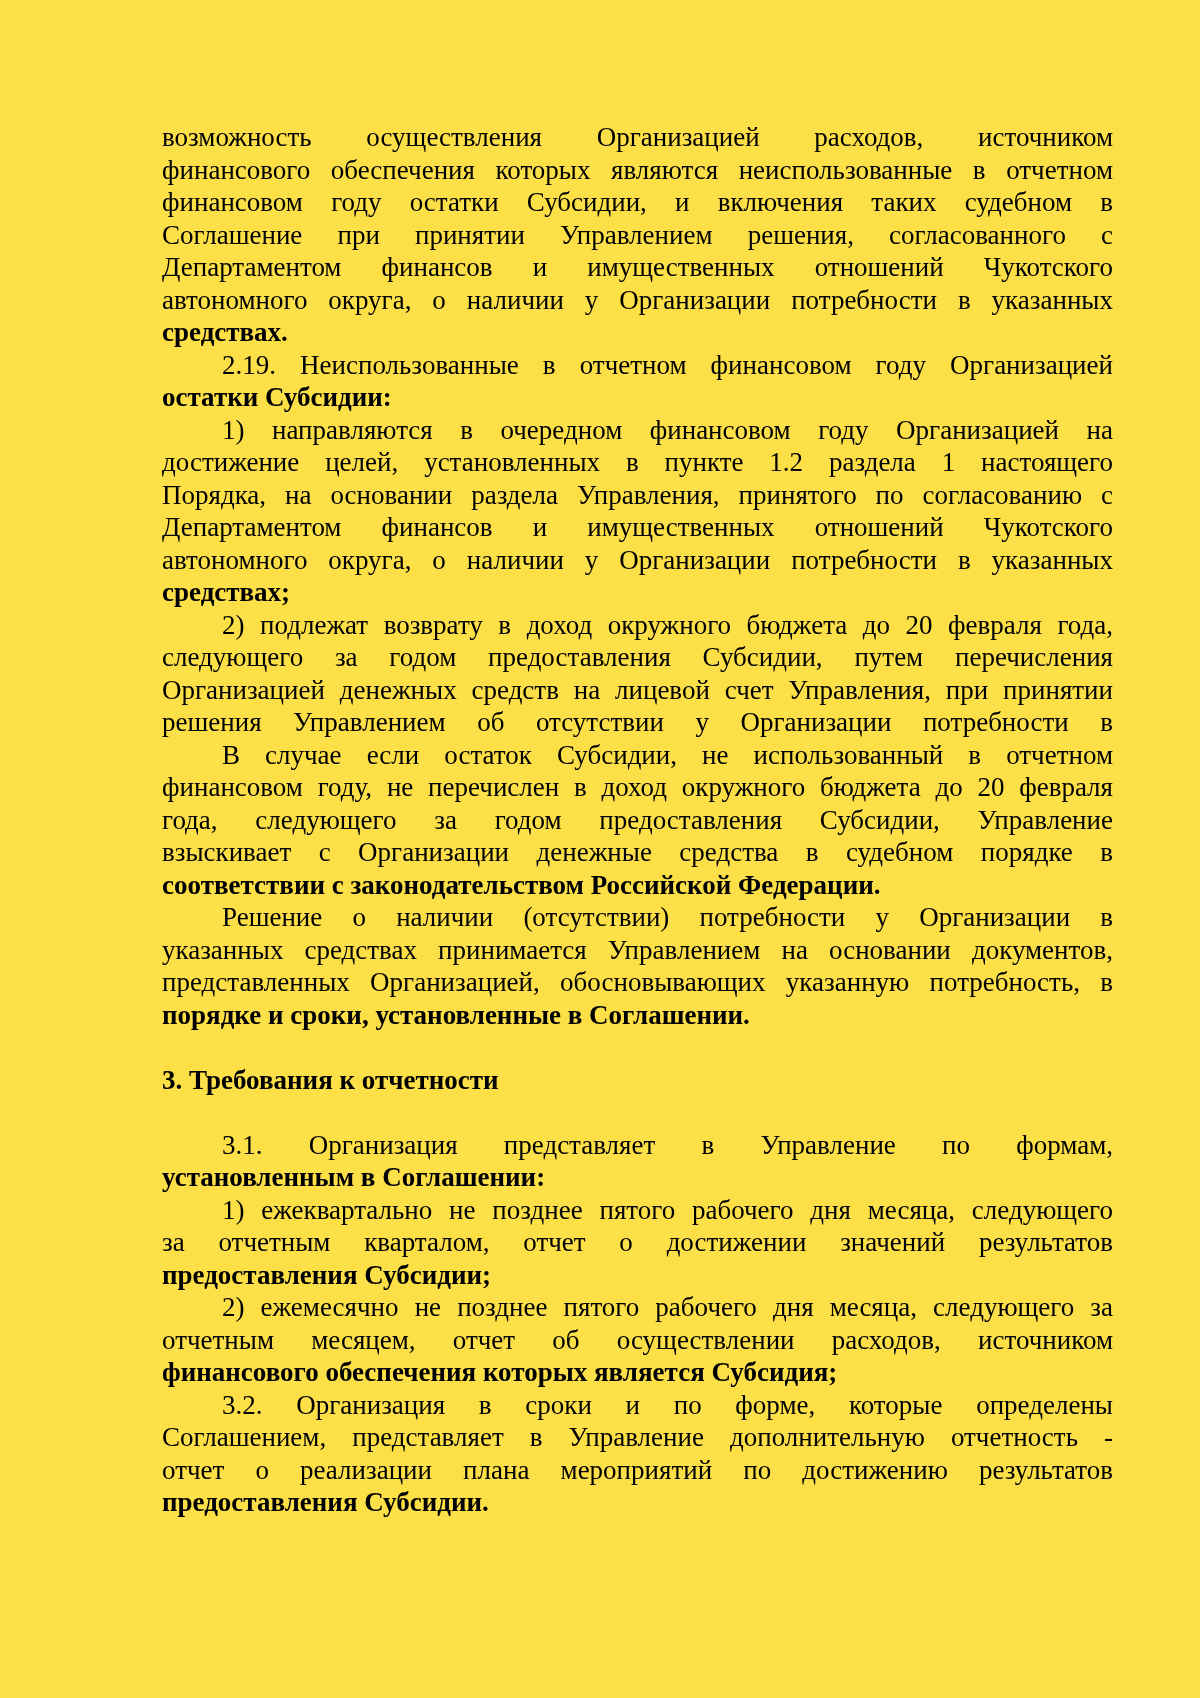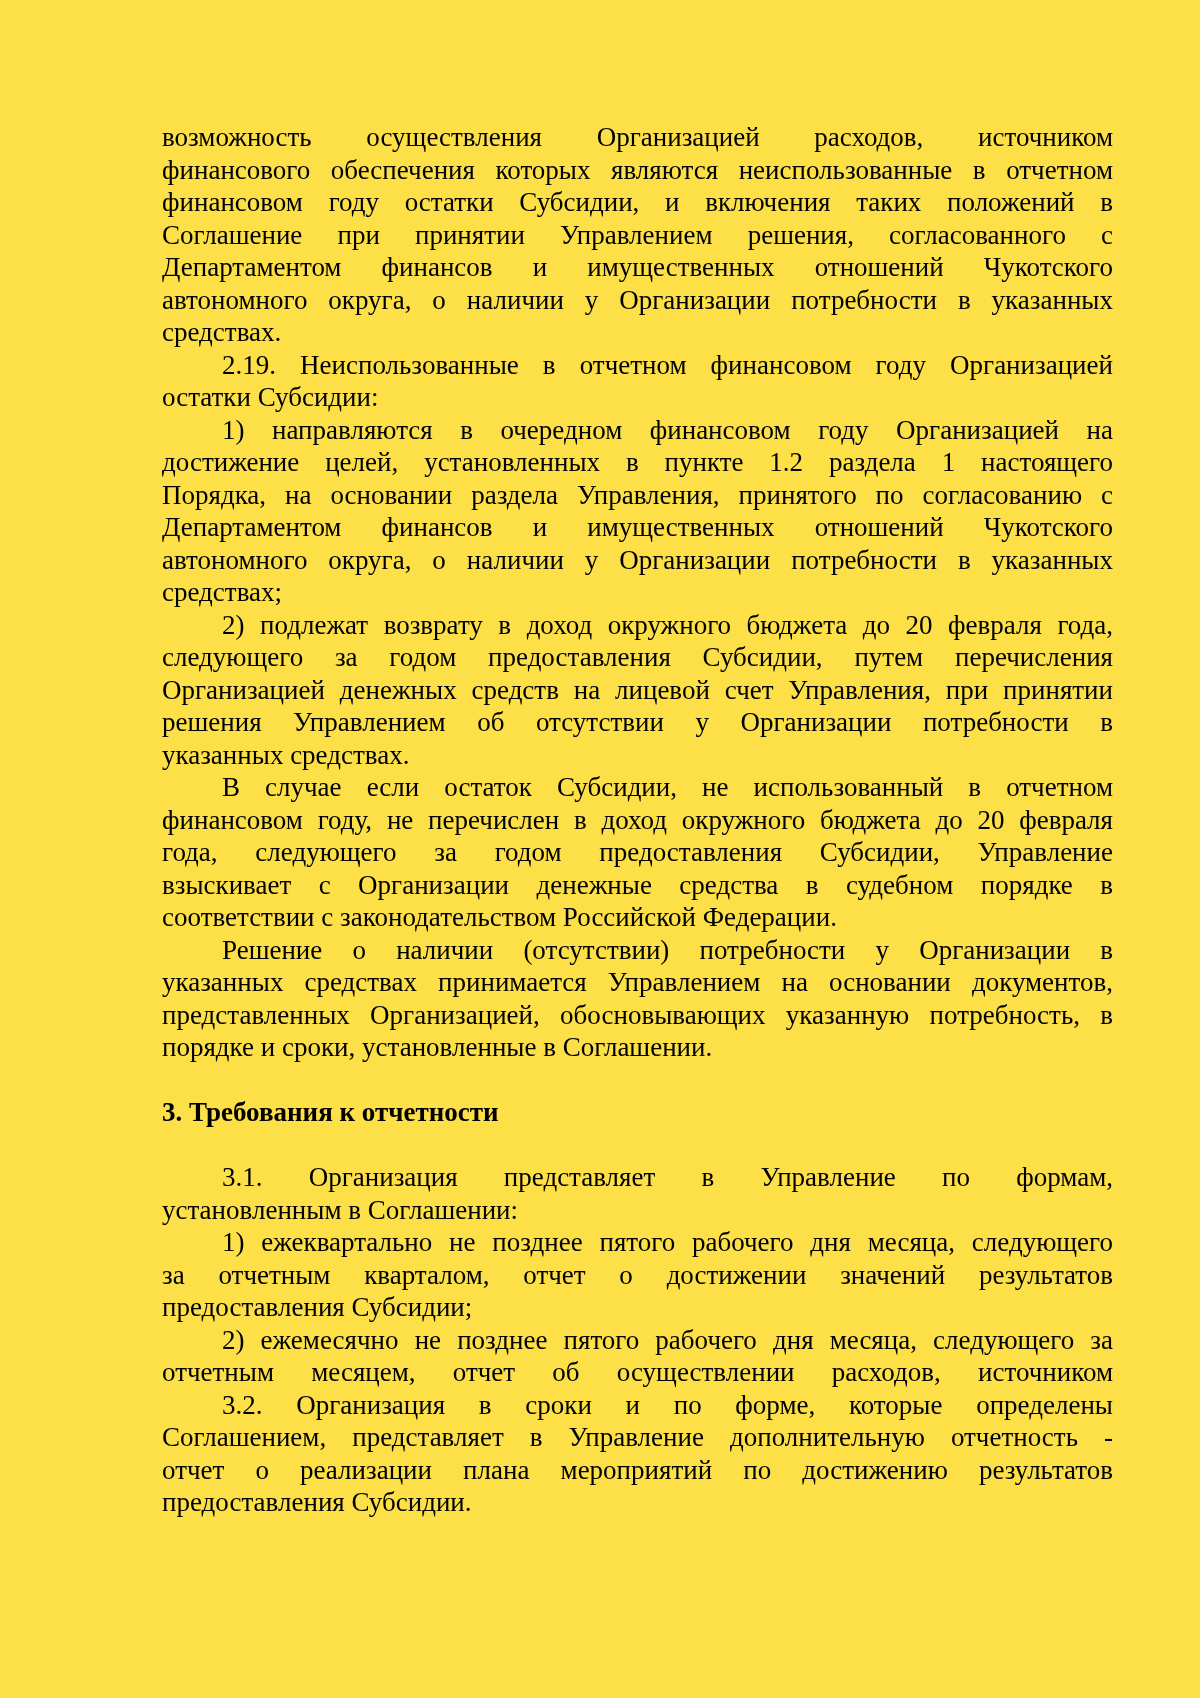--- a/index.html
+++ b/index.html
@@ -22,39 +22,40 @@
   }
   .ln {
     height: 32.5px;
     overflow: hidden;
     text-align: justify;
     text-align-last: justify;
   }
   .ln.last {
     text-align: center;
     text-align-last: left;
+    font-weight: bold;
   }
   .ln.ind { text-indent: 60px; }
   .spacer { height: 32.5px; }
   .heading {
     height: 32.5px;
     font-weight: bold;
     text-align: left;
   }
 </style>
 </head>
 <body>
 
 <div class="page">
   <div class="doc">
 
     <div class="para">
       <div class="ln">возможность осуществления Организацией расходов, источником</div>
       <div class="ln">финансового обеспечения которых являются неиспользованные в отчетном</div>
-      <div class="ln">финансовом году остатки Субсидии, и включения таких положений в</div>
+      <div class="ln">финансовом году остатки Субсидии, и включения таких судебном в</div>
       <div class="ln">Соглашение при принятии Управлением решения, согласованного с</div>
       <div class="ln">Департаментом финансов и имущественных отношений Чукотского</div>
       <div class="ln">автономного округа, о наличии у Организации потребности в указанных</div>
       <div class="ln last">средствах.</div>
     </div>
 
     <div class="para">
       <div class="ln ind">2.19. Неиспользованные в отчетном финансовом году Организацией</div>
       <div class="ln last">остатки Субсидии:</div>
     </div>
@@ -66,21 +67,20 @@
       <div class="ln">Департаментом финансов и имущественных отношений Чукотского</div>
       <div class="ln">автономного округа, о наличии у Организации потребности в указанных</div>
       <div class="ln last">средствах;</div>
     </div>
 
     <div class="para">
       <div class="ln ind">2) подлежат возврату в доход окружного бюджета до 20 февраля года,</div>
       <div class="ln">следующего за годом предоставления Субсидии, путем перечисления</div>
       <div class="ln">Организацией денежных средств на лицевой счет Управления, при принятии</div>
       <div class="ln">решения Управлением об отсутствии у Организации потребности в</div>
-      <div class="ln last">указанных средствах.</div>
     </div>
 
     <div class="para">
       <div class="ln ind">В случае если остаток Субсидии, не использованный в отчетном</div>
       <div class="ln">финансовом году, не перечислен в доход окружного бюджета до 20 февраля</div>
       <div class="ln">года, следующего за годом предоставления Субсидии, Управление</div>
       <div class="ln">взыскивает с Организации денежные средства в судебном порядке в</div>
       <div class="ln last">соответствии с законодательством Российской Федерации.</div>
     </div>
 
@@ -102,20 +102,21 @@
 
     <div class="para">
       <div class="ln ind">1) ежеквартально не позднее пятого рабочего дня месяца, следующего</div>
       <div class="ln">за отчетным кварталом, отчет о достижении значений результатов</div>
       <div class="ln last">предоставления Субсидии;</div>
     </div>
 
     <div class="para">
       <div class="ln ind">2) ежемесячно не позднее пятого рабочего дня месяца, следующего за</div>
       <div class="ln">отчетным месяцем, отчет об осуществлении расходов, источником</div>
+      <div class="ln last">финансового обеспечения которых является Субсидия;</div>
     </div>
 
     <div class="para">
       <div class="ln ind">3.2. Организация в сроки и по форме, которые определены</div>
       <div class="ln">Соглашением, представляет в Управление дополнительную отчетность -</div>
       <div class="ln">отчет о реализации плана мероприятий по достижению результатов</div>
       <div class="ln last">предоставления Субсидии.</div>
     </div>
 
   </div>

